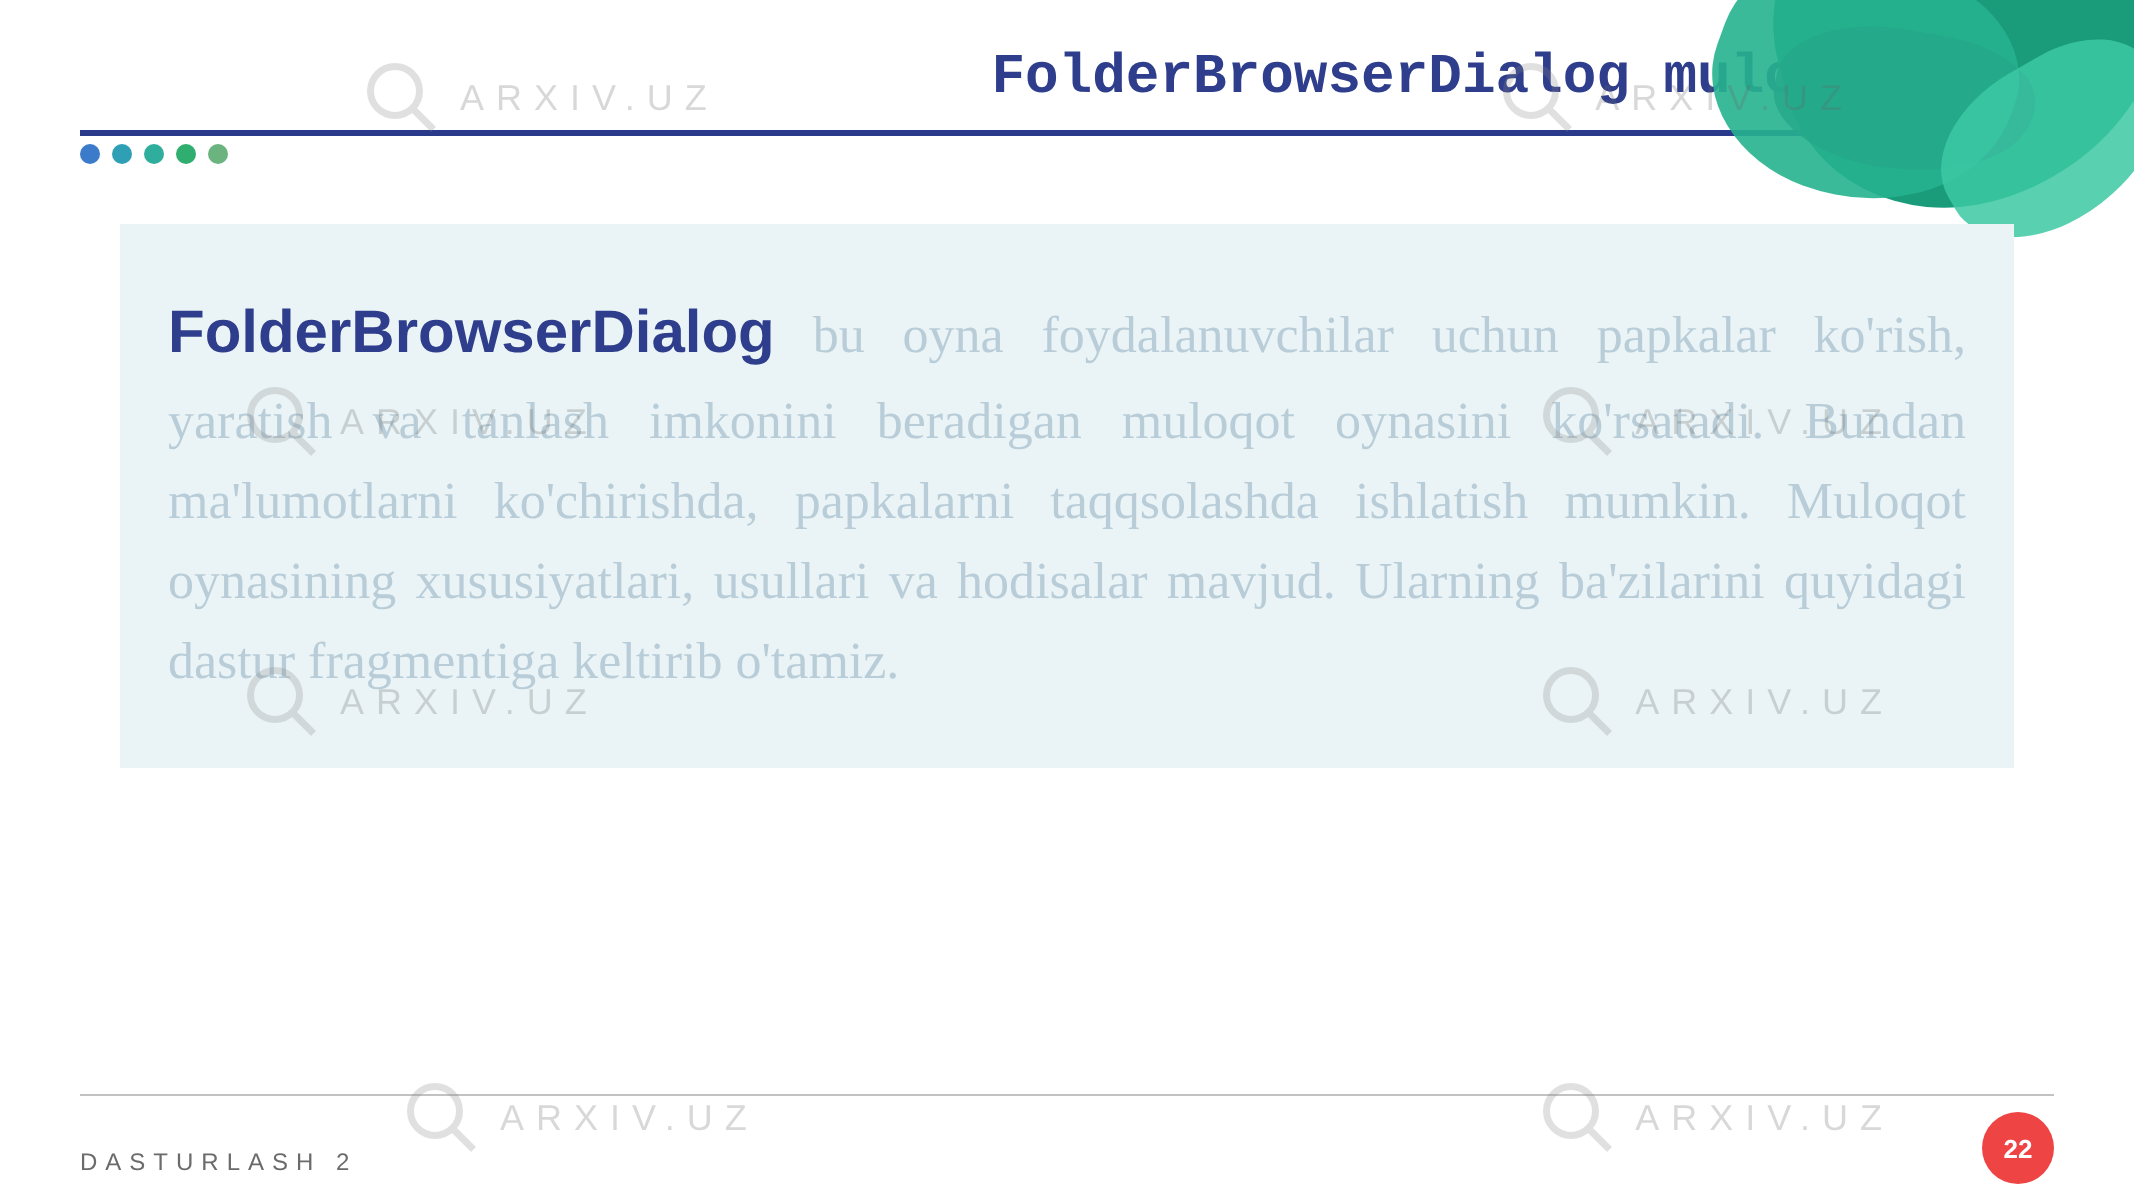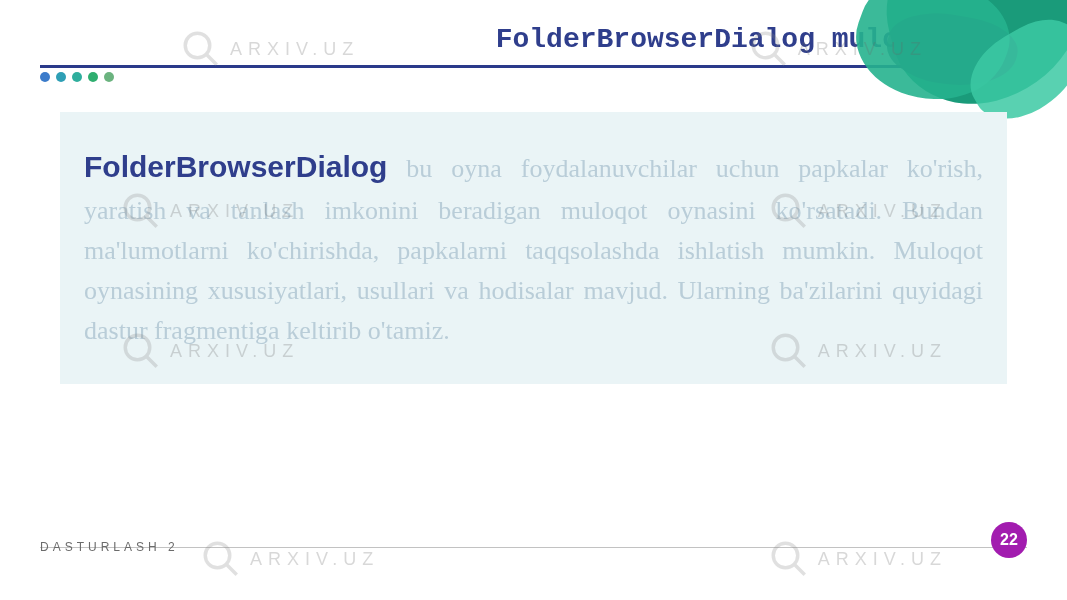--- a/index.html
+++ b/index.html
@@ -115,21 +115,21 @@
 
     .content-text .strong-lead {
       font-weight: bold;
       color: #2f3e8c;
       font-family: Arial, Helvetica, sans-serif;
       font-size: 30px;
     }
 
     .footer {
       position: absolute;
-      bottom: 46px;
+      bottom: 12px;
       left: 40px;
       right: 40px;
       display: flex;
       align-items: center;
       text-align: center;
     }
 
     .footer-line {
       position: absolute;
       bottom: 52px;
@@ -145,24 +145,24 @@
       color: #6b6b6b;
       font-family: Arial, Helvetica, sans-serif;
     }
 
     .page-badge {
       position: absolute;
       right: 0;
       bottom: -4px;
       width: 36px;
       height: 36px;
-      background: #a21caf;
+      background: #ef4444;
       border-radius: 50%;
       color: #fff;
-      font-size: 16px;
+      font-size: 13px;
       font-weight: bold;
       display: flex;
       align-items: center;
       justify-content: center;
       font-family: Arial, Helvetica, sans-serif;
     }
 
     
     .watermark {
       position: absolute;

